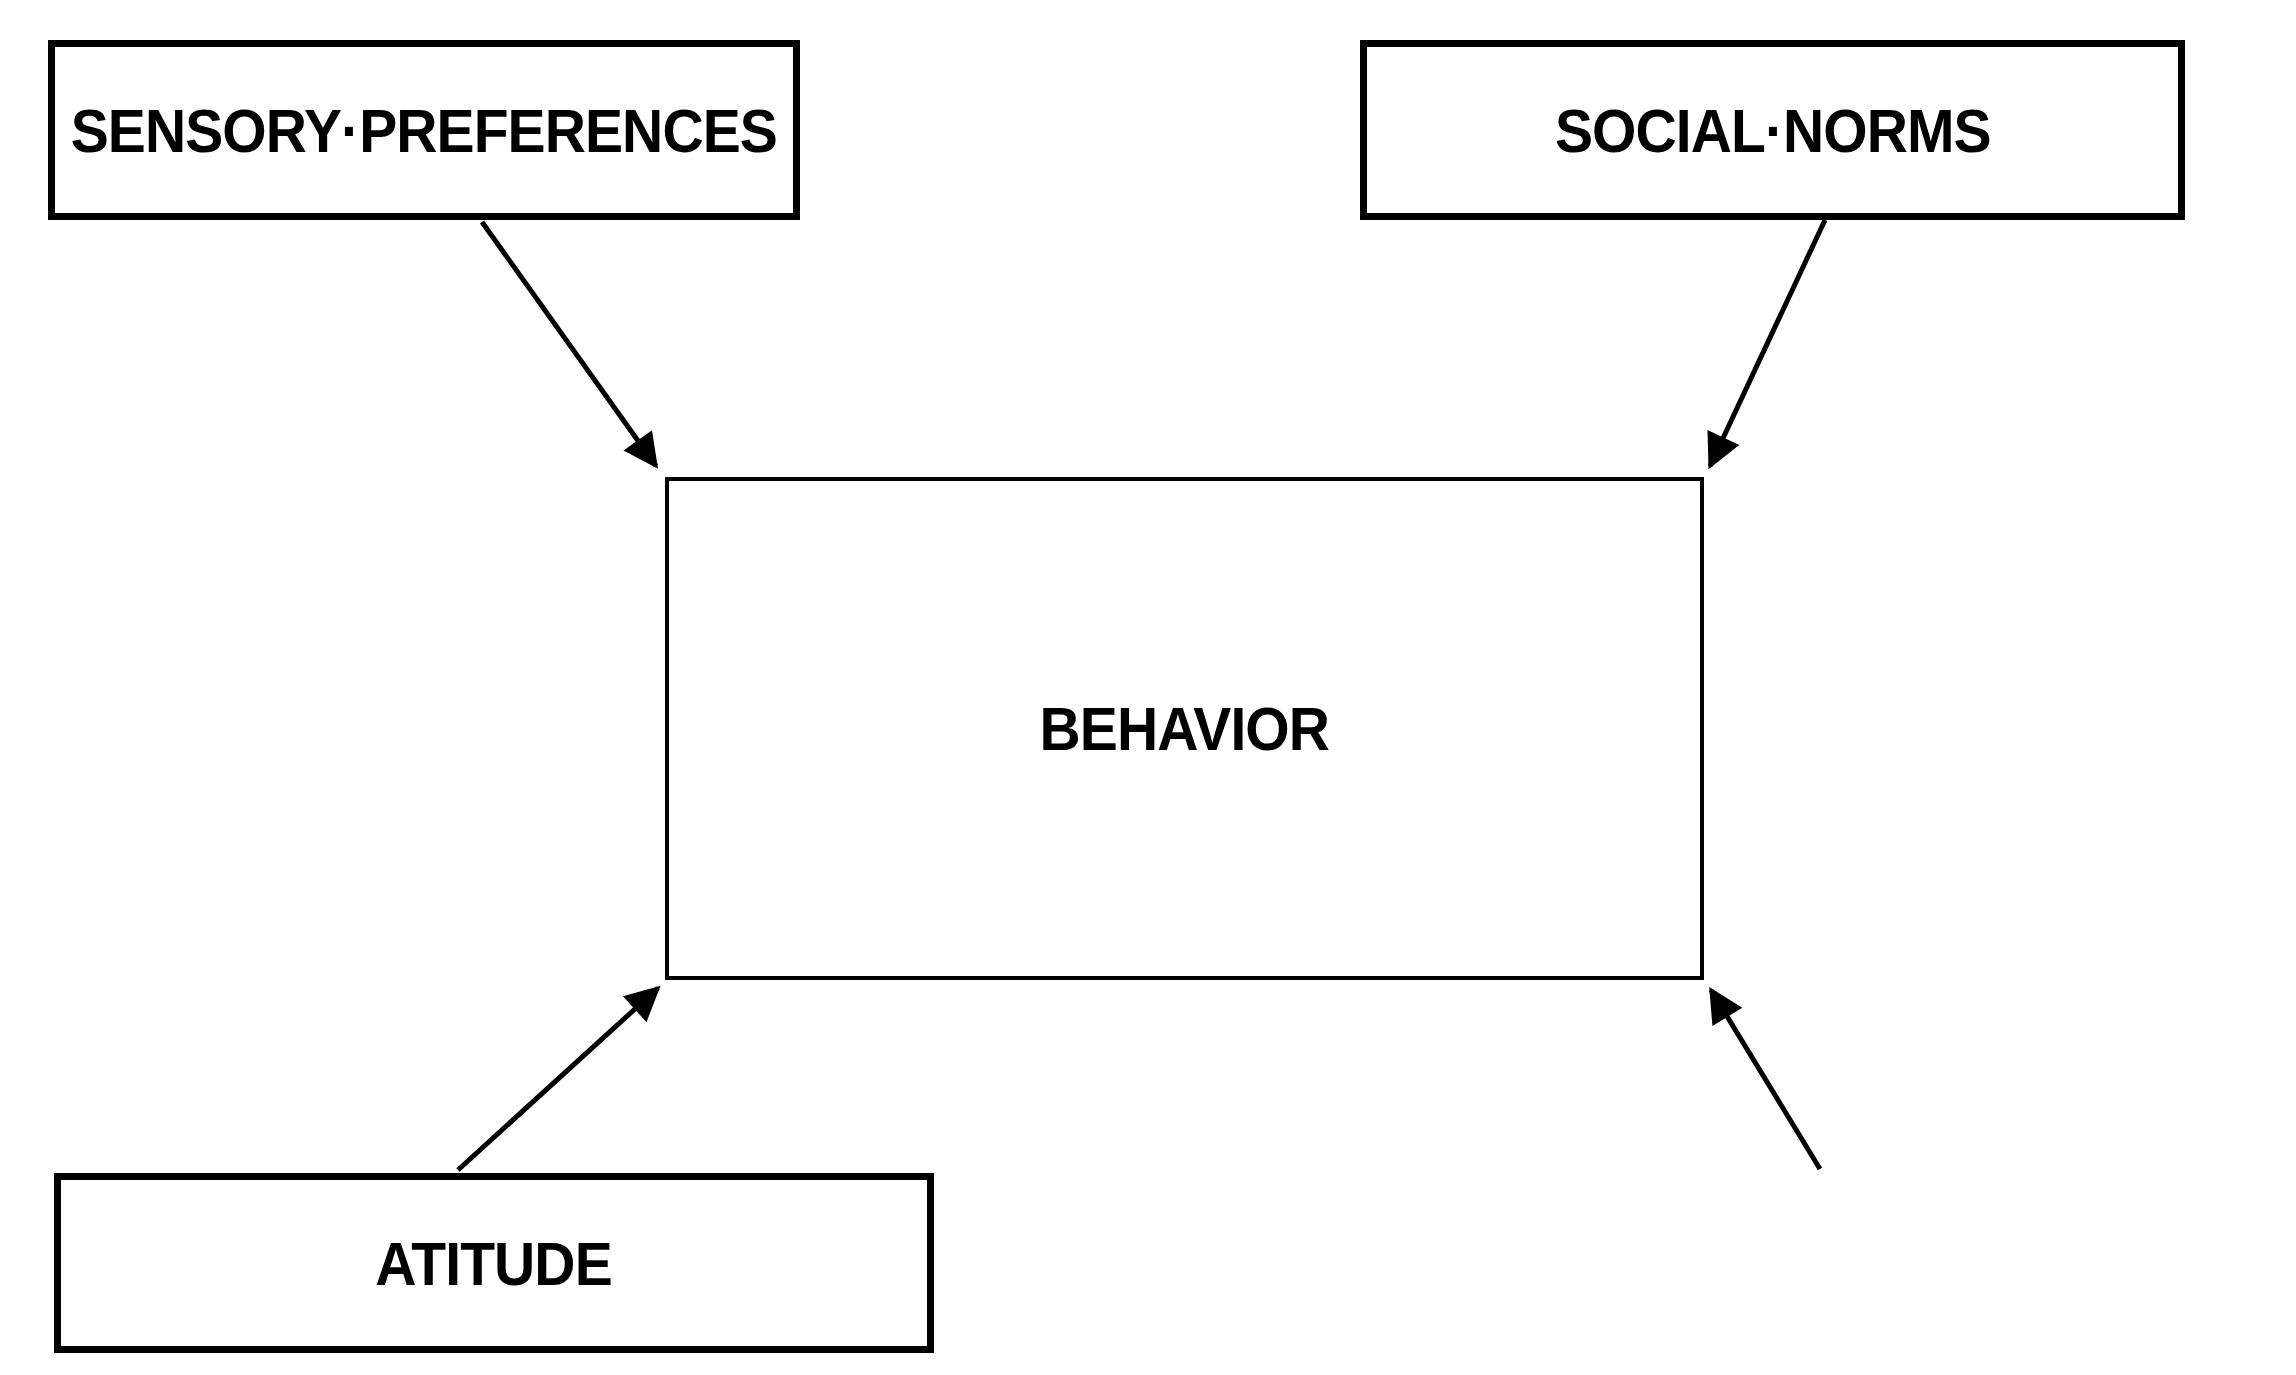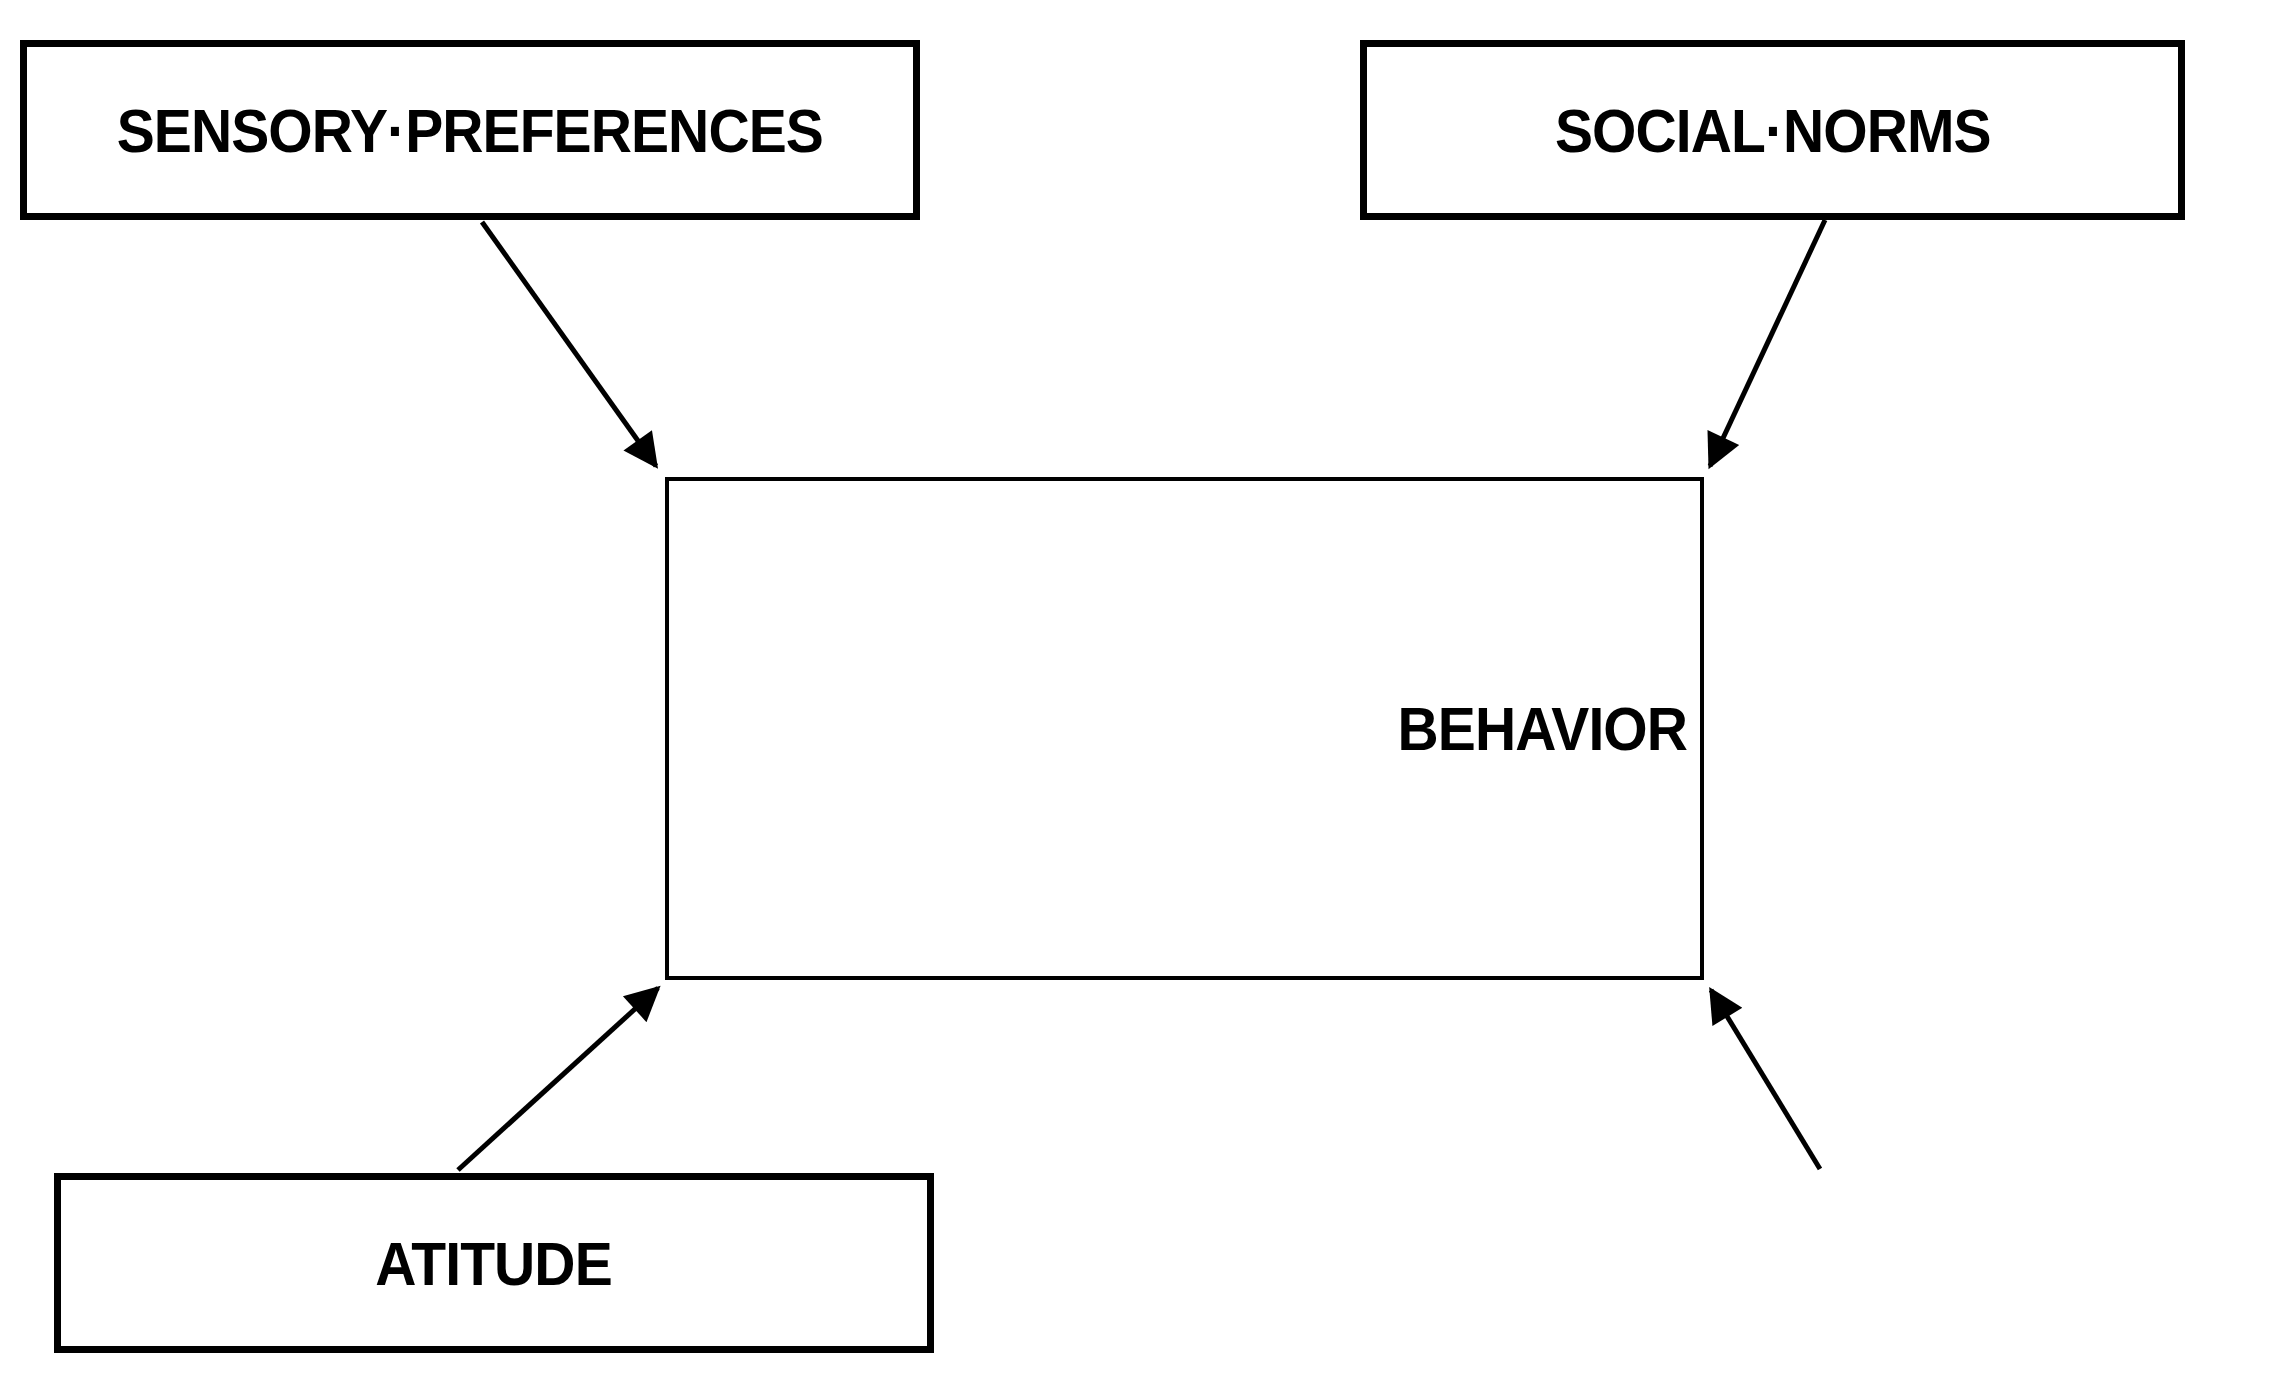--- a/index.html
+++ b/index.html
@@ -28,33 +28,32 @@
     display: flex;
     align-items: center;
     justify-content: center;
     box-sizing: border-box;
   }
   .node-outer {
     border: 7px solid #000000;
   }
   .node-center {
     border: 4px solid #000000;
-    justify-content: flex-end;
   }
   .node-label {
     font-weight: bold;
     font-size: 62px;
     color: #000000;
     letter-spacing: -1px;
     transform: scaleX(0.92);
     white-space: nowrap;
     user-select: none;
   }
   
-  .box-sensory  { left: 20px;   top: 40px;   width: 900px;  height: 180px; }
+  .box-sensory  { left: 48px;   top: 40px;   width: 752px;  height: 180px; }
   .box-social   { left: 1360px; top: 40px;   width: 825px;  height: 180px; }
   .box-behavior { left: 665px;  top: 477px;  width: 1039px; height: 503px; }
   .box-atitude  { left: 54px;   top: 1173px; width: 880px;  height: 180px; justify-content: center; }
   .box-habits   { left: 1379px; top: 1173px; width: 880px;  height: 177px; }
 </style>
 </head>
 <body>
 
 <div class="canvas">
 

